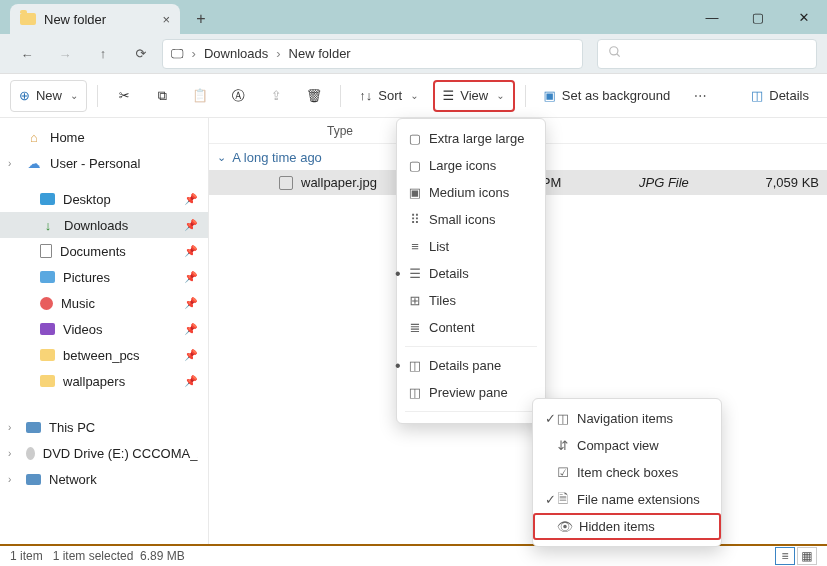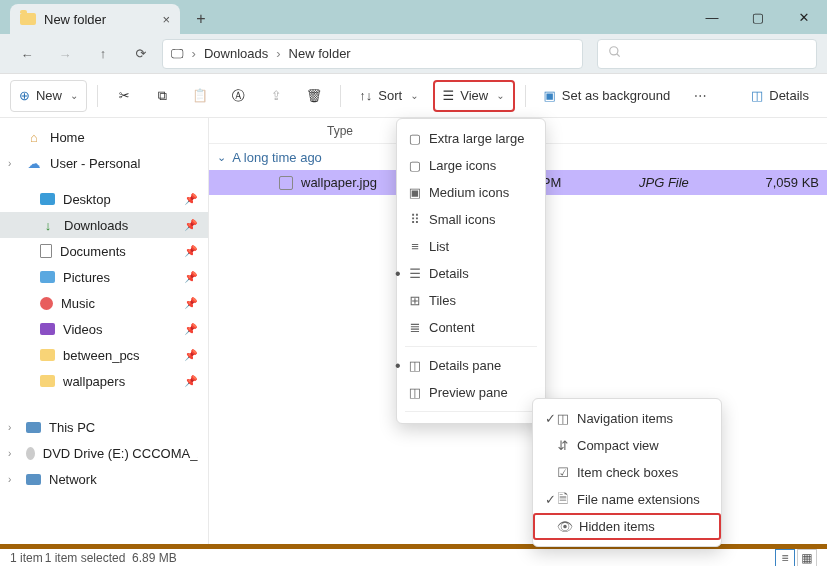--- a/index.html
+++ b/index.html
@@ -53,41 +53,41 @@
   .ico.pc{background:#5a92c4;border-radius:2px;width:15px;height:11px;}
   .ico.dvd{background:#ccc;border-radius:50%;width:13px;height:13px;}
   .ico.net{background:#5a92c4;border-radius:2px;width:15px;height:11px;}
 
   .filepane{flex:1; position:relative;}
   .colhdr{height:26px; display:flex; align-items:center; border-bottom:1px solid #eee; font-size:12px; color:#555;}
   .colhdr>div{padding:0 10px;}
   .c-name{flex:0 0 340px;} .c-date{flex:0 0 108px;} .c-type{flex:0 0 100px;} .c-size{flex:0 0 88px; }
   .grouph{height:26px;display:flex;align-items:center;padding-left:8px;color:#3b6fa0;font-size:13px;}
   .grouph .gexp{margin-right:6px;font-size:11px;}
-  .row{height:25px;display:flex;align-items:center;background:#c4b5fd;}
+  .row{height:25px;display:flex;align-items:center;background:#e5e5e5;}
   .row .fname{flex:0 0 322px;padding-left:70px;display:flex;align-items:center;gap:8px;}
   .row .fdate{flex:0 0 108px;} .row .ftype{flex:0 0 100px;font-style:italic;} .row .fsize{flex:0 0 88px;text-align:right;padding-right:8px;}
   .jpg-ico{width:14px;height:14px;border:1px solid #888;border-radius:2px;display:inline-block;}
 
   .menu{position:absolute;background:#fff;border:1px solid #ddd;border-radius:6px;box-shadow:0 6px 18px rgba(0,0,0,0.18);padding:6px 0;font-size:13px;z-index:10;}
   .menu.viewm{left:396px;top:118px;width:150px;}
   .mi{height:27px;display:flex;align-items:center;padding:0 14px 0 32px;gap:10px;position:relative;color:#333;}
   .mi .mico{position:absolute;left:10px;width:16px;color:#666;display:flex;justify-content:center;}
   .mi .bullet{position:absolute;left:-2px;font-size:16px;color:#555;}
   .msep{height:1px;background:#eee;margin:5px 8px;}
   .mi.sub{justify-content:space-between;padding-right:12px;}
   .mi.sub:after{content:"›";color:#888;font-size:14px;}
 
   .menu.showm{left:532px;top:398px;width:190px;}
   .showm .mi{padding-left:44px;}
   .showm .chk{position:absolute;left:12px;color:#555;font-size:13px;}
   .showm .mico{left:22px;}
   .highlight{border:2px solid #d93a3a;border-radius:3px;}
 
-  .status{position:absolute;left:0;right:0;bottom:0;height:22px;border-top:5px solid #a16207;display:flex;align-items:center;padding:0 10px;font-size:12px;color:#555;gap:2px;}
+  .status{position:absolute;left:0;right:0;bottom:0;height:22px;border-top:2px solid #a16207;display:flex;align-items:center;padding:0 10px;font-size:12px;color:#555;gap:10px;}
   .viewtoggles{margin-left:auto;display:flex;gap:2px;}
   .vt{width:20px;height:18px;border:1px solid #ccc;display:flex;align-items:center;justify-content:center;}
   .vt.sel{border-color:#3a84c4;}
 </style>
 </head>
 <body>
 
 <div class="titlebar">
   <div class="tab">
     <span class="folder-ico"></span>

